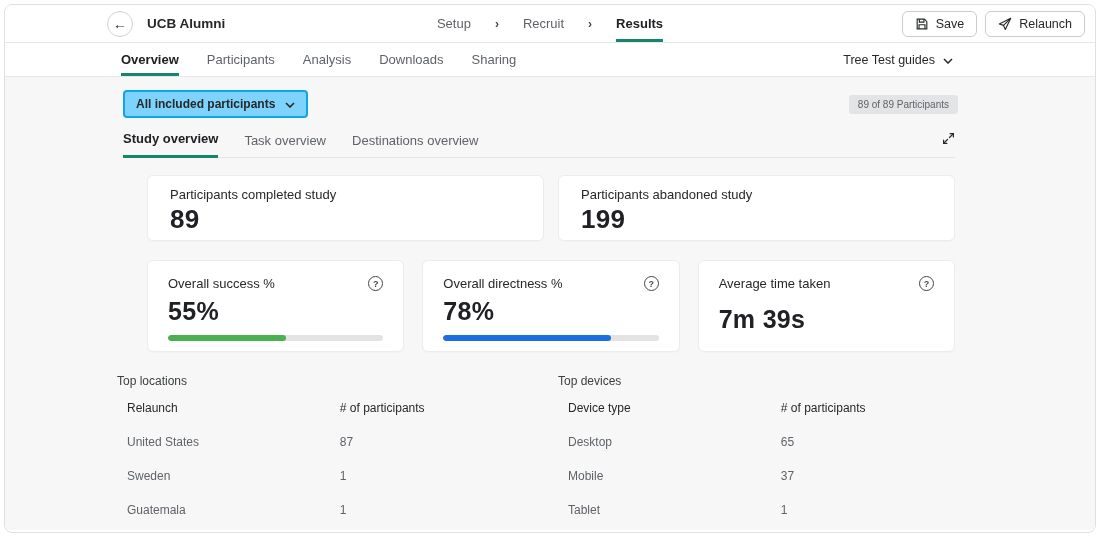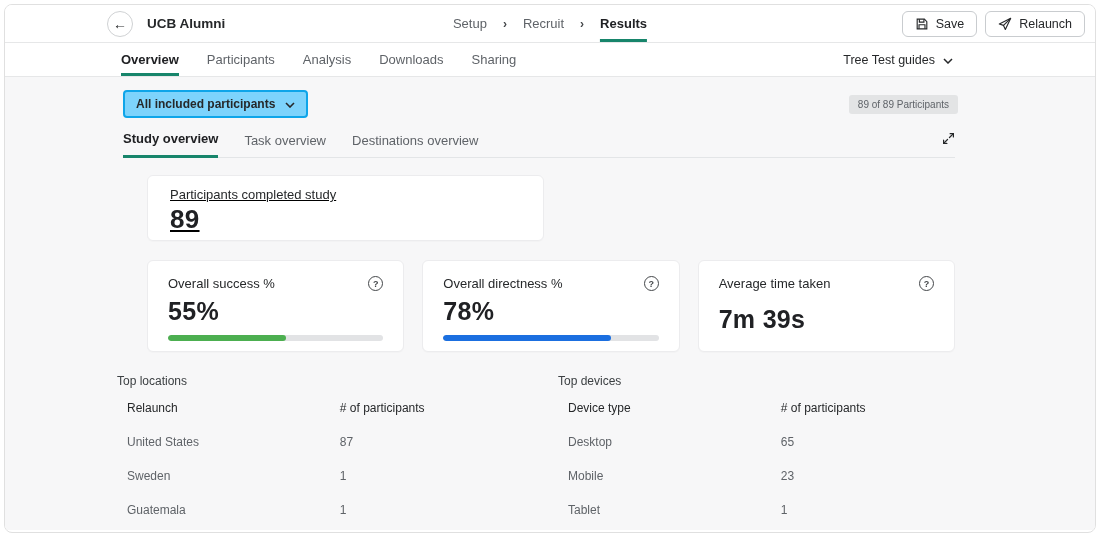--- a/index.html
+++ b/index.html
@@ -8,21 +8,21 @@
          border:1px solid #e0e0e0; border-radius:8px; overflow:hidden; }
 
   
   .header { height:38px; display:flex; align-items:center; padding:0 10px 0 102px;
             border-bottom:1px solid #e6e7e8; position:relative; background:#fff; }
   .back-btn { width:26px; height:26px; border:1px solid #cfd1d3; border-radius:50%;
               display:flex; align-items:center; justify-content:center; font-size:14px; color:#26282a;
               cursor:pointer; background:#fff; }
   .study-title { margin-left:14px; font-size:13.5px; font-weight:700; color:#26282a; }
   .breadcrumb { position:absolute; left:50%; transform:translateX(-50%); height:100%;
-                display:flex; align-items:center; gap:16px; }
+                display:flex; align-items:center; gap:24px; }
   .crumb { height:100%; display:flex; align-items:center; font-size:13px; color:#5f6368; cursor:pointer; }
   .crumb.active { color:#202124; font-weight:700; border-bottom:3px solid #17856b; padding-top:3px; }
   .crumb-sep { font-size:12px; color:#44474a; font-weight:700; }
   .header-actions { margin-left:auto; display:flex; gap:8px; }
   .btn { display:flex; align-items:center; gap:7px; border:1px solid #c9cccf; background:#fff;
          border-radius:6px; padding:5px 12px; font-size:12.5px; color:#26282a; cursor:pointer; font-weight:500; }
   .btn svg { display:block; }
 
   
   .tabrow { height:34px; display:flex; align-items:stretch; padding:0 142px 0 116px;
@@ -40,21 +40,21 @@
   .count-badge { background:#e3e4e5; border-radius:3px; padding:4px 9px; font-size:10px; color:#5f6368; }
 
   .subtabs { margin:13px 140px 0 118px; display:flex; align-items:flex-end;
              border-bottom:1px solid #e3e5e7; }
   .subtab { margin-right:26px; padding-bottom:9px; font-size:13px; color:#5f6368; cursor:pointer; }
   .subtab.active { color:#202124; font-weight:700; border-bottom:3px solid #17856b; margin-bottom:-1px; }
   .expand { margin-left:auto; padding-bottom:8px; cursor:pointer; }
 
   .cards2 { margin:17px 140px 0 142px; display:grid; grid-template-columns:1fr 1fr; gap:14px; }
   .card { background:#fff; border:1px solid #ececee; border-radius:6px; box-shadow:0 1px 1px rgba(0,0,0,0.02); }
-  .sum-card { height:66px; padding:11px 22px;text-decoration:underline; }
+  .sum-card { height:66px; padding:11px 22px; }
   .card-label { font-size:13px; color:#26282a; }
   .card-value { font-size:26px; font-weight:700; color:#202124; margin-top:2px; letter-spacing:0.3px; }
 
   .cards3 { margin:19px 140px 0 142px; display:grid; grid-template-columns:1fr 1fr 1fr; gap:18px; }
   .metric-card { height:92px; padding:15px 20px; }
   .metric-head { display:flex; align-items:flex-start; justify-content:space-between; }
   .info-icon { width:15px; height:15px; border:1.3px solid #44474a; border-radius:50%;
                display:flex; align-items:center; justify-content:center; font-size:9px; font-weight:700;
                color:#44474a; cursor:pointer; }
   .metric-value { font-size:25px; font-weight:700; color:#202124; margin-top:6px; letter-spacing:0.3px; }
@@ -153,20 +153,24 @@
             <path d="M2 14 L6.8 9.2"></path>
         </svg>
       </div>
     </div>
 
     <div class="cards2">
       <div class="card sum-card">
         <div class="card-label">Participants completed study</div>
         <div class="card-value">89</div>
       </div>
+      <div class="card sum-card">
+        <div class="card-label">Participants abandoned study</div>
+        <div class="card-value">199</div>
+      </div>
     </div>
 
     <div class="cards3">
       <div class="card metric-card">
         <div class="metric-head">
           <div class="card-label">Overall success %</div>
           <div class="info-icon">?</div>
         </div>
         <div class="metric-value">55%</div>
         <div class="bar-track">
@@ -224,21 +228,21 @@
           <div class="tbl-row head">
             <div>Device type</div>
             <div># of participants</div>
           </div>
           <div class="tbl-row body">
             <div>Desktop</div>
             <div>65</div>
           </div>
           <div class="tbl-row body">
             <div>Mobile</div>
-            <div>23</div>
+            <div>37</div>
           </div>
           <div class="tbl-row body">
             <div>Tablet</div>
             <div>1</div>
           </div>
         </div>
       </div>
 
     </div>
   </div>

